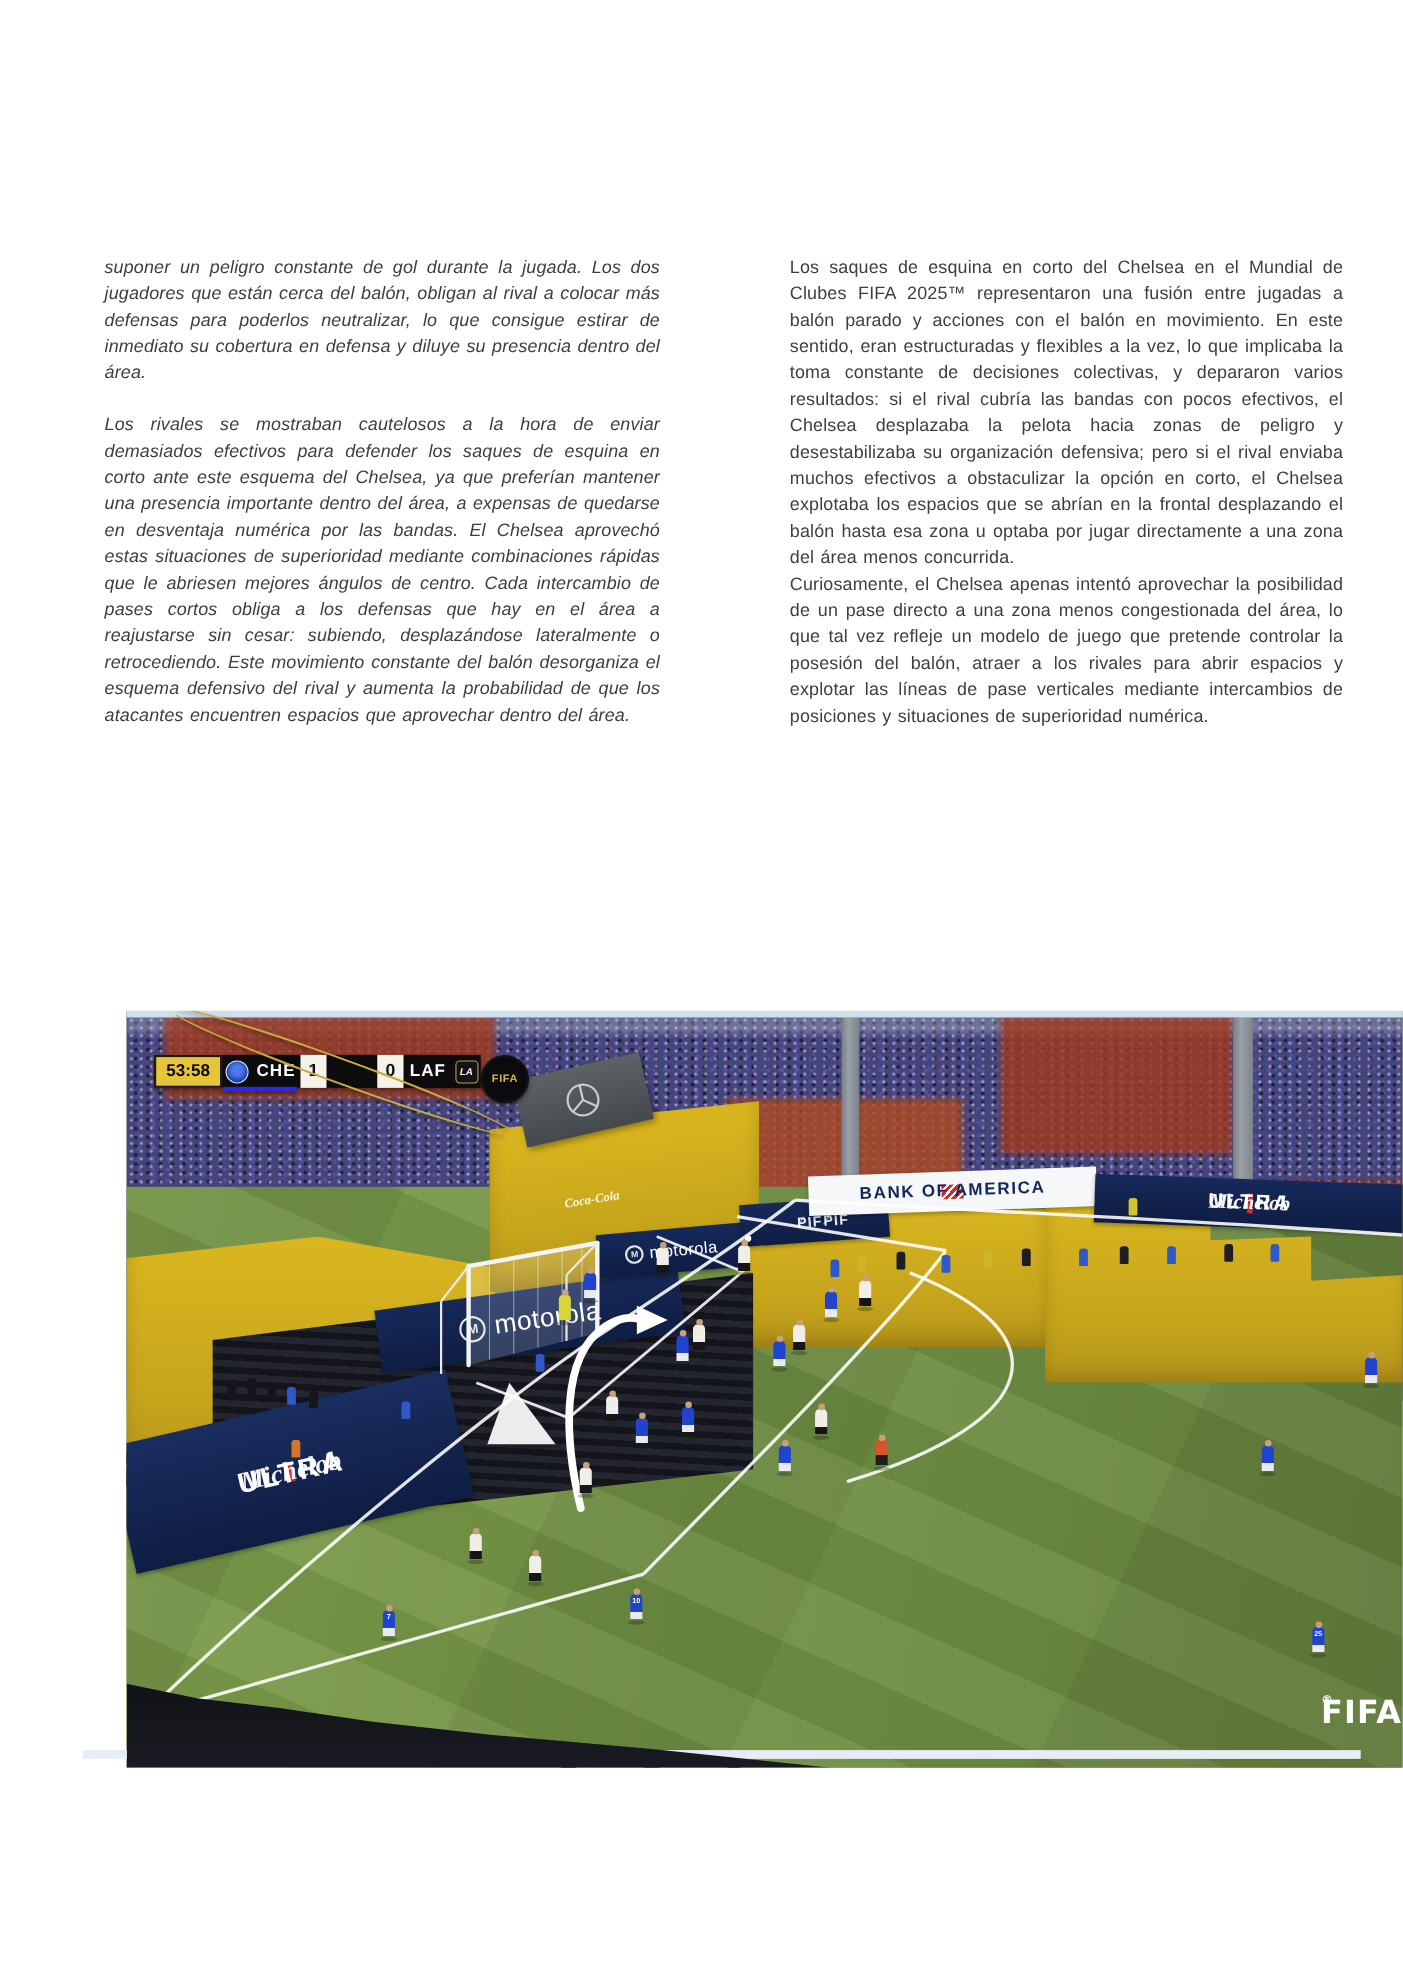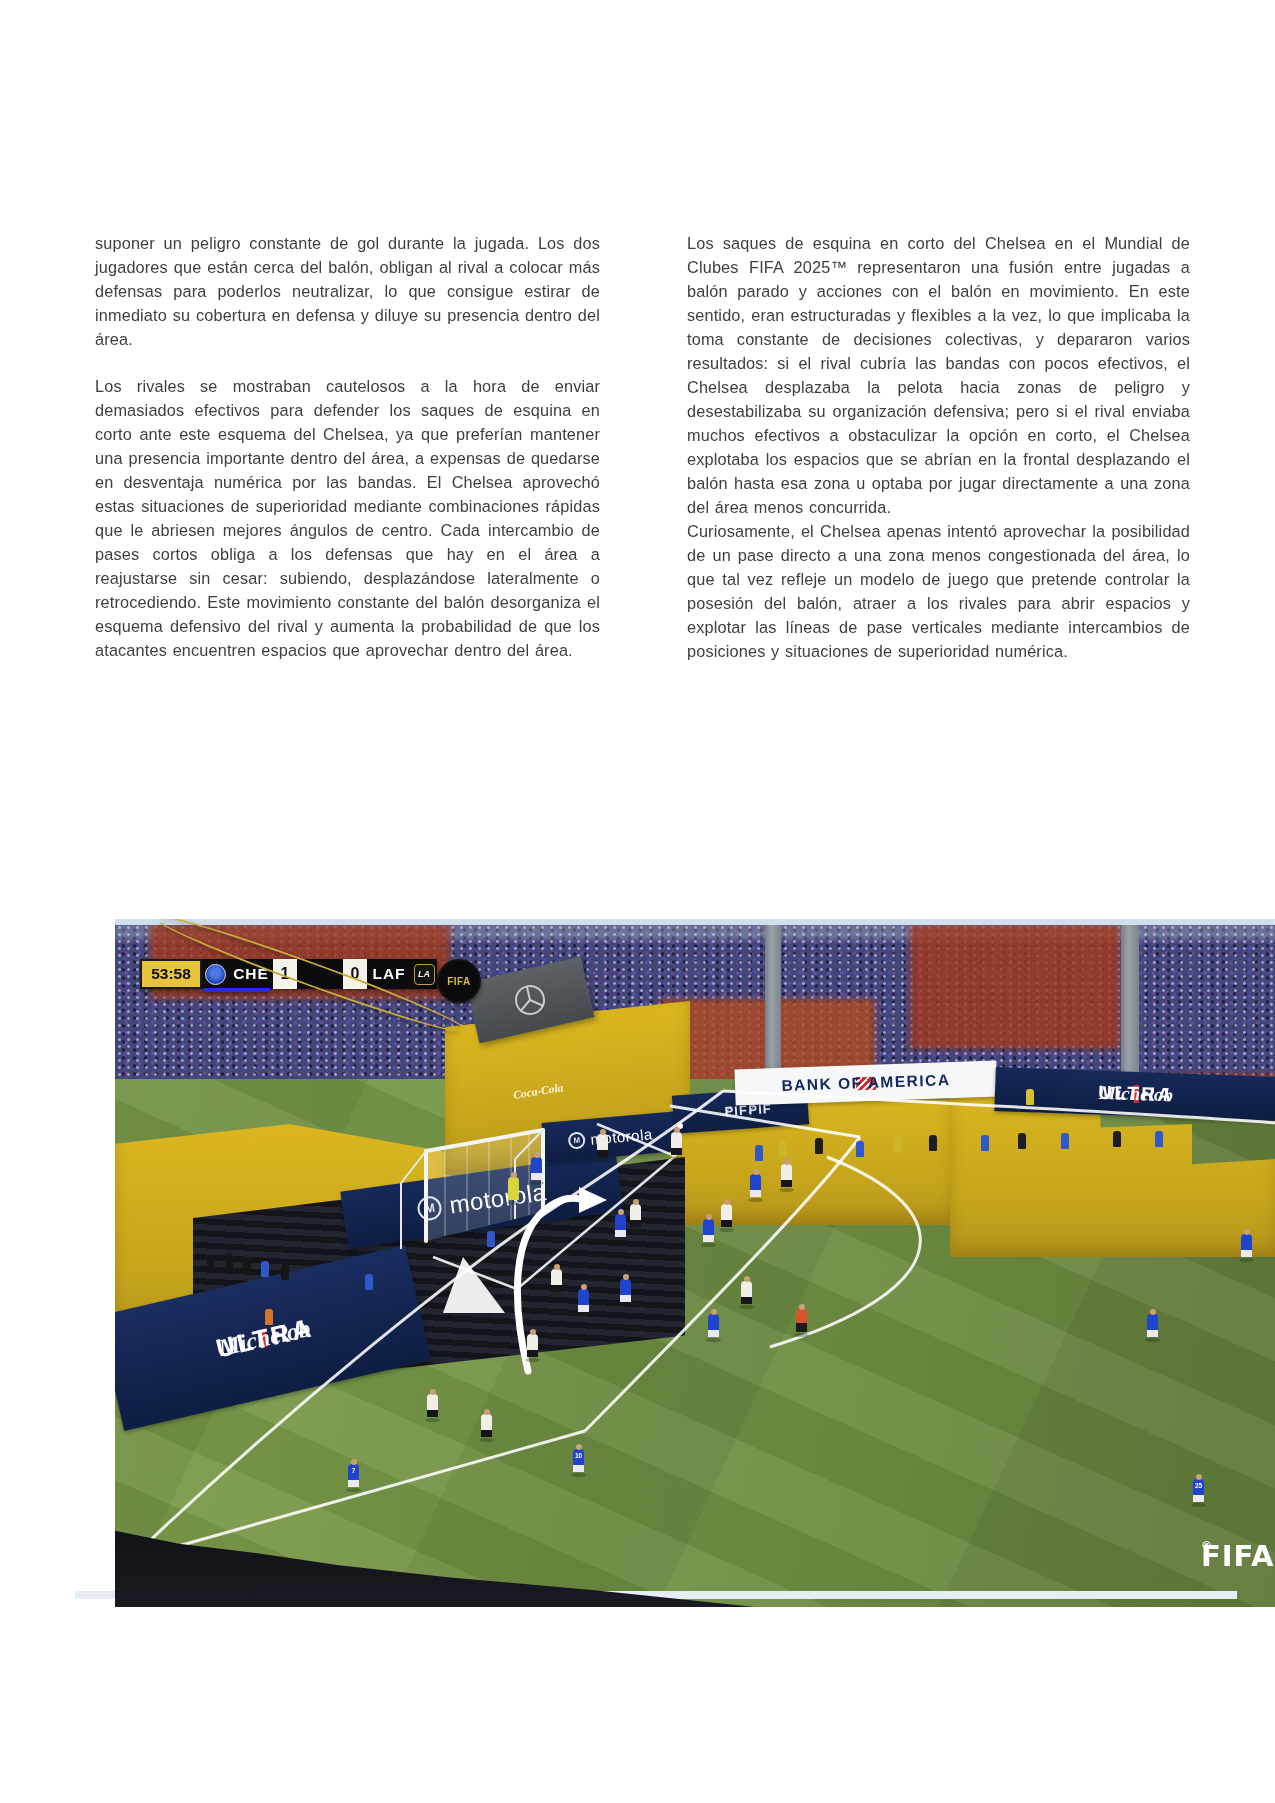--- a/index.html
+++ b/index.html
@@ -1,23 +1,23 @@
 <!DOCTYPE html>
 <html><head>
 <meta charset="utf-8">
 <style>
   html,body{margin:0;padding:0;background:#ffffff;}
   body{width:1275px;height:1803px;position:relative;font-family:"Liberation Sans",sans-serif;overflow:hidden;}
 
   
   .col{position:absolute;top:231px;}
   .col p{margin:0;font-size:16.3px;line-height:24px;color:#3e3e3e;text-align:justify;letter-spacing:.15px;word-spacing:1px;}
-  .col-left{left:95px;width:505px;}
+  .col-left{left:95px;width:505px;font-style:italic;}
   .col-left p:first-child{margin-bottom:23px;}
-  .col-right{left:687px;width:503px;}
+  .col-right{left:718px;width:503px;}
 
   
   .photo{position:absolute;left:75px;top:903px;width:1162px;height:688px;overflow:hidden;background:#6f8f45;}
   .photo *{position:absolute;}
   .photo-strip{position:absolute;left:75px;top:1591px;width:1162px;height:8px;background:#e7edf4;}
 
   .strip-top{left:0;top:0;width:100%;height:6px;background:#cfe0ec;z-index:9;}
 
   
   .crowd{left:0;top:5px;width:100%;height:350px;background-color:#43457b;

